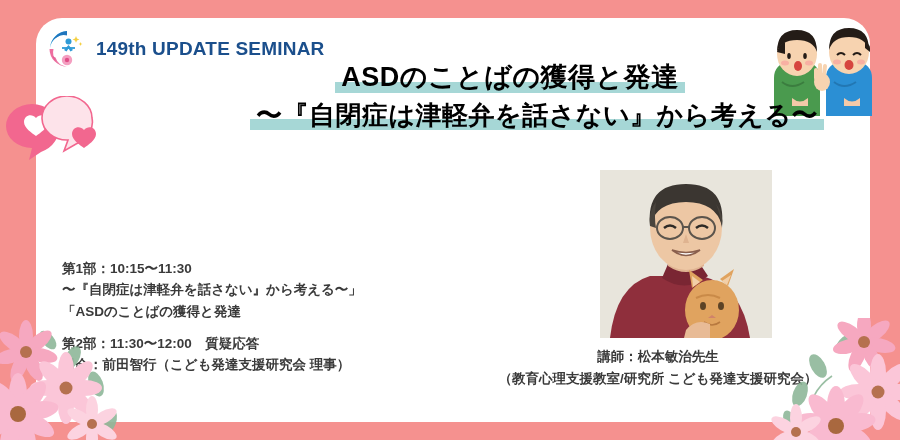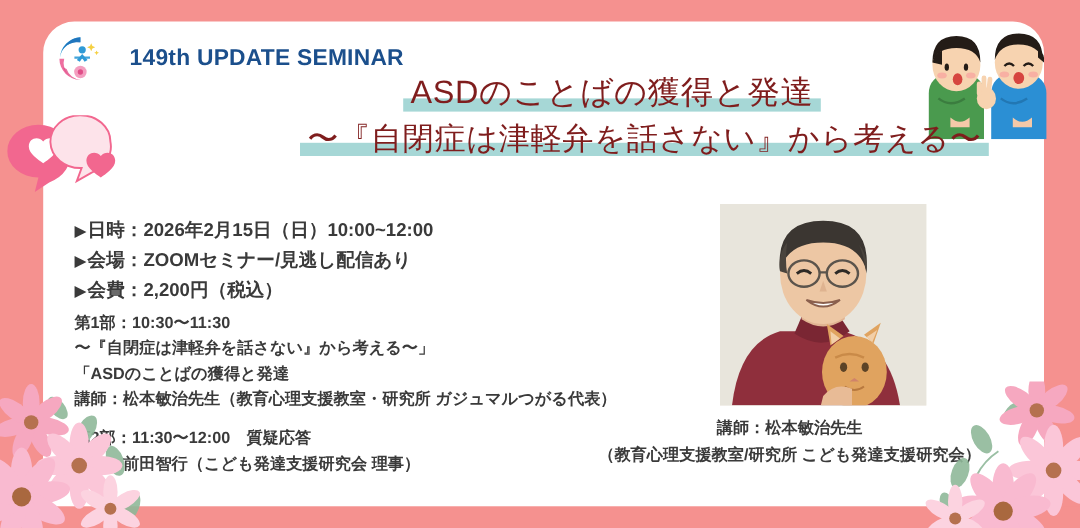--- a/index.html
+++ b/index.html
@@ -52,21 +52,21 @@
     background: #f5918f;
   }
 
   
   .logo-row {
     position: absolute;
     left: 46px;
     top: 28px;
     display: flex;
     align-items: center;
-    gap: 20px;
+    gap: 8px;
   }
   .logo-mark {
     width: 42px;
     height: 42px;
     flex: 0 0 42px;
   }
   .logo-text {
     font-size: 19px;
     font-weight: bold;
     color: #1b4f8c;
@@ -97,22 +97,22 @@
     position: absolute;
     left: 250px;
     top: 62px;
     width: 520px;
     text-align: center;
   }
   .title-line {
     position: relative;
     display: inline-block;
     font-size: 27px;
-    font-weight: normal;
-    color: #7f1d1d;
+    font-weight: bold;
+    color: #000000;
     line-height: 1.18;
     letter-spacing: 0.5px;
     padding: 0 6px;
     white-space: nowrap;
   }
   .title-line .hl {
     position: absolute;
     left: 0;
     right: 0;
     bottom: 1px;
@@ -289,37 +289,25 @@
     <div class="title-line">
       <span class="hl"></span>
       <span class="tx">ASDのことばの獲得と発達</span>
     </div>
     <div class="title-line title-line-2">
       <span class="hl"></span>
       <span class="tx">〜『自閉症は津軽弁を話さない』から考える〜</span>
     </div>
   </div>
 
-  <div class="info">
-    <div class="info-line">
-      <span class="tri">▶</span><span>日時：2026年2月15日（日）10:00~12:00</span>
-    </div>
-    <div class="info-line">
-      <span class="tri">▶</span><span>会場：ZOOMセミナー/見逃し配信あり</span>
-    </div>
-    <div class="info-line">
-      <span class="tri">▶</span><span>会費：2,200円（税込）</span>
-    </div>
-  </div>
 
   <div class="program">
-    <div class="prog-line">第1部：10:30〜11:30</div>
+    <div class="prog-line">第1部：10:15〜11:30</div>
     <div class="prog-line">〜『自閉症は津軽弁を話さない』から考える〜」</div>
     <div class="prog-line">「ASDのことばの獲得と発達</div>
-    <div class="prog-line">講師：松本敏治先生（教育心理支援教室・研究所 ガジュマルつがる代表）</div>
     <div class="prog-gap"></div>
     <div class="prog-line">第2部：11:30〜12:00　質疑応答</div>
     <div class="prog-line">司会：前田智行（こども発達支援研究会 理事）</div>
   </div>
 
   <div class="photo">
     <svg viewBox="0 0 172 168" width="172" height="168">
       <rect x="0" y="0" width="172" height="168" fill="#e8e5dc"></rect>
 
       <path d="M10 168 q6 -52 40 -62 l52 0 q40 10 48 62 Z" fill="#8f2f3c"></path>

